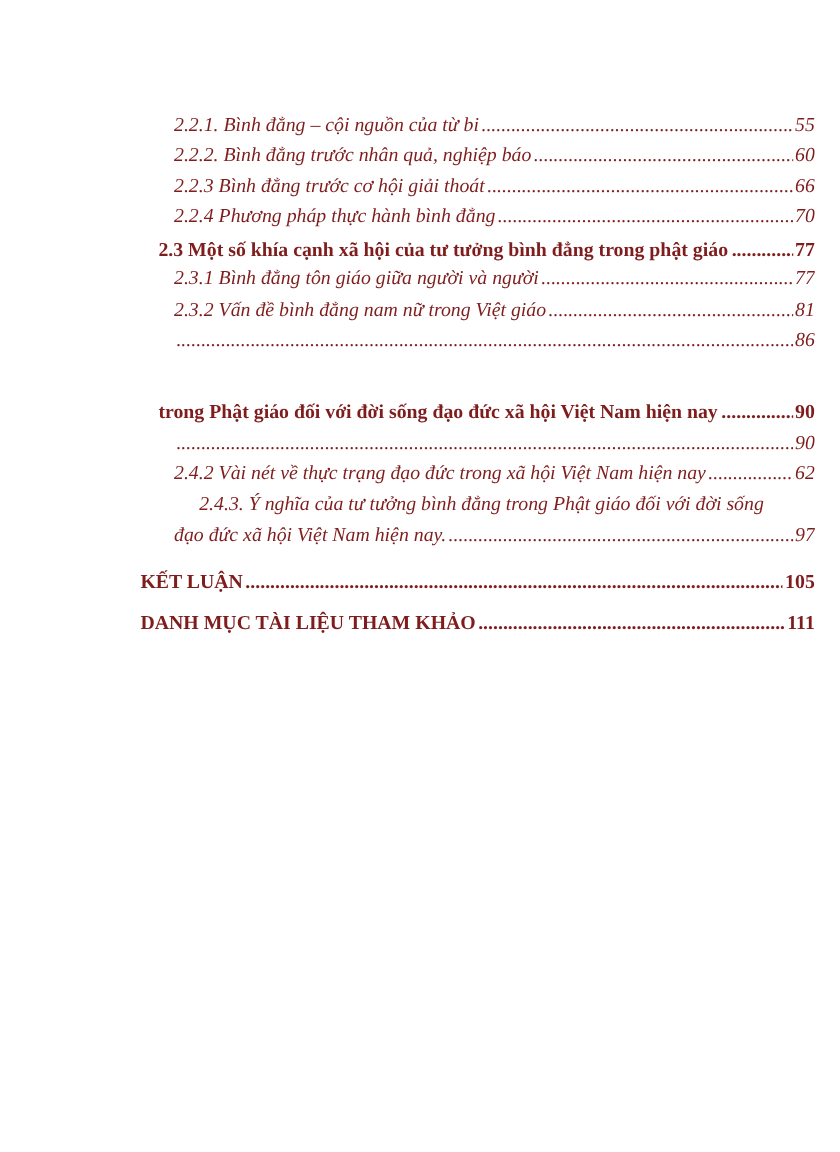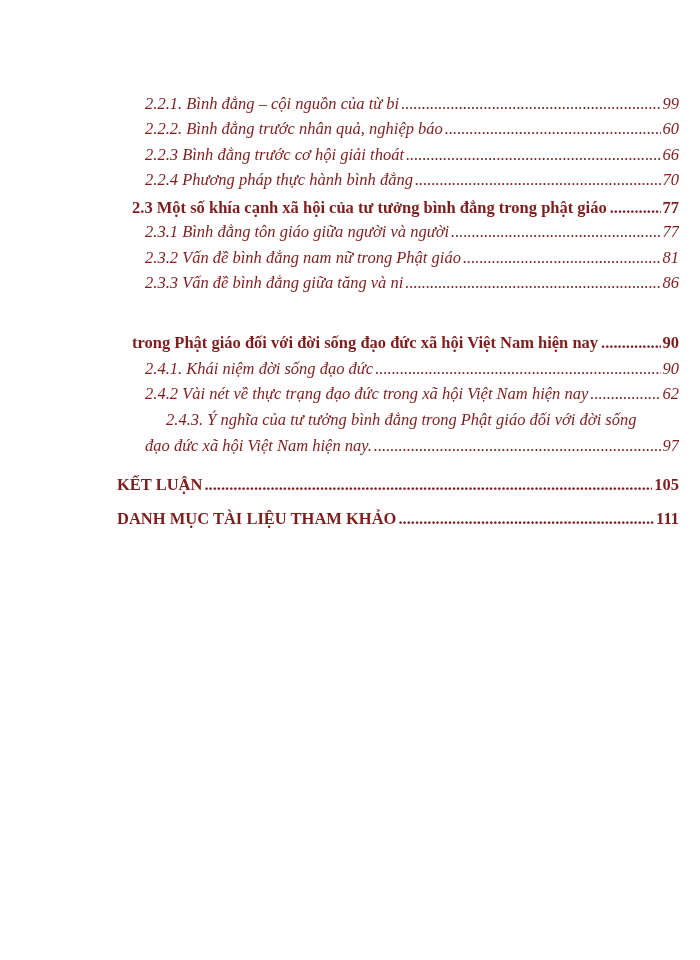--- a/index.html
+++ b/index.html
@@ -35,21 +35,21 @@
   .sec .dots { margin-left: 3px; }
 </style>
 </head>
 <body>
 
 <div class="page">
 
   <div class="row sub" style="top:92px">
     <span class="t">2.2.1. Bình đẳng – cội nguồn của từ bi</span>
     <span class="dots"></span>
-    <span class="p">99</span>
+    <span class="p">55</span>
   </div>
 
   <div class="row sub" style="top:117px">
     <span class="t">2.2.2. Bình đẳng trước nhân quả, nghiệp báo</span>
     <span class="dots"></span>
     <span class="p">60</span>
   </div>
 
   <div class="row sub" style="top:143px">
     <span class="t">2.2.3 Bình đẳng trước cơ hội giải thoát</span>
@@ -69,39 +69,37 @@
     <span class="p">77</span>
   </div>
 
   <div class="row sub" style="top:220px">
     <span class="t">2.3.1 Bình đẳng tôn giáo giữa người và người</span>
     <span class="dots"></span>
     <span class="p">77</span>
   </div>
 
   <div class="row sub" style="top:246px">
-    <span class="t">2.3.2 Vấn đề bình đẳng nam nữ trong Phật giáo</span>
+    <span class="t">2.3.2 Vấn đề bình đẳng nam nữ trong Việt giáo</span>
     <span class="dots"></span>
     <span class="p">81</span>
   </div>
 
   <div class="row sub" style="top:271px">
-    <span class="t">2.3.3 Vấn đề bình đẳng giữa tăng và ni</span>
     <span class="dots"></span>
     <span class="p">86</span>
   </div>
 
   <div class="row sec" style="top:331px">
     <span class="t">trong Phật giáo đối với đời sống đạo đức xã hội Việt Nam hiện nay</span>
     <span class="dots"></span>
     <span class="p">90</span>
   </div>
 
   <div class="row sub" style="top:357px">
-    <span class="t">2.4.1. Khái niệm đời sống đạo đức</span>
     <span class="dots"></span>
     <span class="p">90</span>
   </div>
 
   <div class="row sub" style="top:382px">
     <span class="t">2.4.2 Vài nét về thực trạng đạo đức trong xã hội Việt Nam hiện nay</span>
     <span class="dots"></span>
     <span class="p">62</span>
   </div>
 

